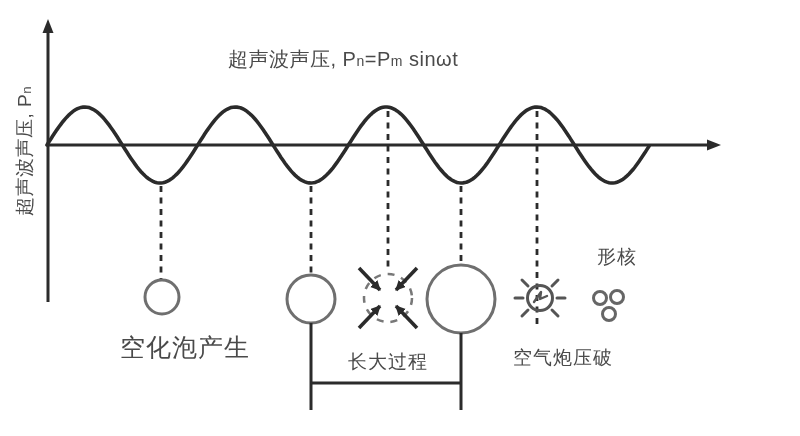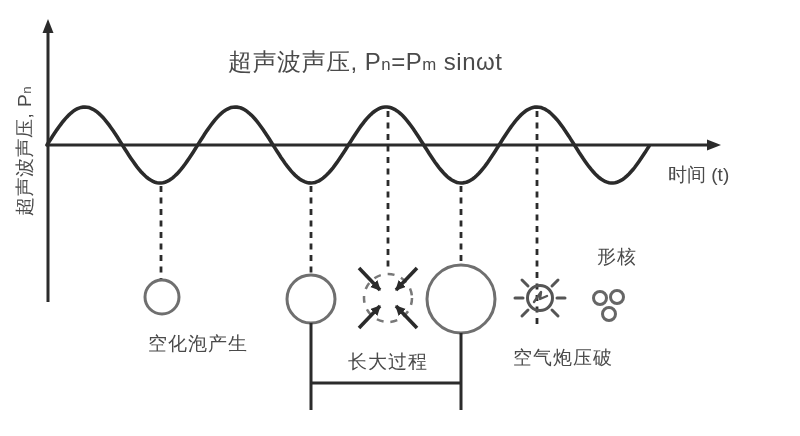--- a/index.html
+++ b/index.html
@@ -3,28 +3,28 @@
 <meta charset="utf-8">
 <style>
   html,body { margin:0; padding:0; background:#ffffff; }
   .stage {
     position:relative; width:800px; height:436px; background:#ffffff;
     font-family:"Liberation Sans","DejaVu Sans",sans-serif; color:#3f3f3f;
     overflow:hidden;
   }
   svg.diagram { position:absolute; left:0; top:0; }
   .lbl { position:absolute; white-space:nowrap; color:#4a4a4a; }
-  .title { left:228px; top:46px; font-size:24px; letter-spacing:0.5px; }
+  .title { left:228px; top:46px; font-size:20px; letter-spacing:0.5px; }
   .title .sub, .ylabel .sub { font-size:0.7em; }
   .ylabel {
     left:-85px; top:138px; width:220px; height:26px; text-align:center;
     transform:rotate(-90deg); font-size:19px; letter-spacing:0.5px;
   }
   .xlabel { left:668px; top:162px; font-size:19px; }
-  .cavitation { left:120px; top:331px; font-size:19px; letter-spacing:1px;margin-left:28px; }
+  .cavitation { left:120px; top:331px; font-size:25px; letter-spacing:1px; }
   .growth { left:348px; top:349px; font-size:19px; letter-spacing:1px; }
   .collapse { left:513px; top:345px; font-size:19px; letter-spacing:1px; }
   .nucleation { left:597px; top:244px; font-size:19px; letter-spacing:1px; }
 </style>
 </head>
 <body>
 
 <div class="stage">
 
   <svg class="diagram" width="800" height="436" viewBox="0 0 800 436">
@@ -84,19 +84,18 @@
       <circle cx="600" cy="298" r="6.5"></circle>
       <circle cx="617" cy="297" r="6.5"></circle>
       <circle cx="609" cy="314" r="6.5"></circle>
     </g>
   </svg>
 
   <div class="lbl title"><span>超声波声压, P</span><span class="sub">n</span><span>=P</span><span class="sub">m</span><span> sinωt</span></div>
 
   <div class="lbl ylabel"><span>超声波声压, P</span><span class="sub">n</span></div>
 
-  <div class="lbl xlabel">时间 (t)</div>
 
   <div class="lbl cavitation">空化泡产生</div>
   <div class="lbl collapse">空气炮压破</div>
   <div class="lbl growth">长大过程</div>
   <div class="lbl nucleation">形核</div>
 </div>
 
 </body></html>

